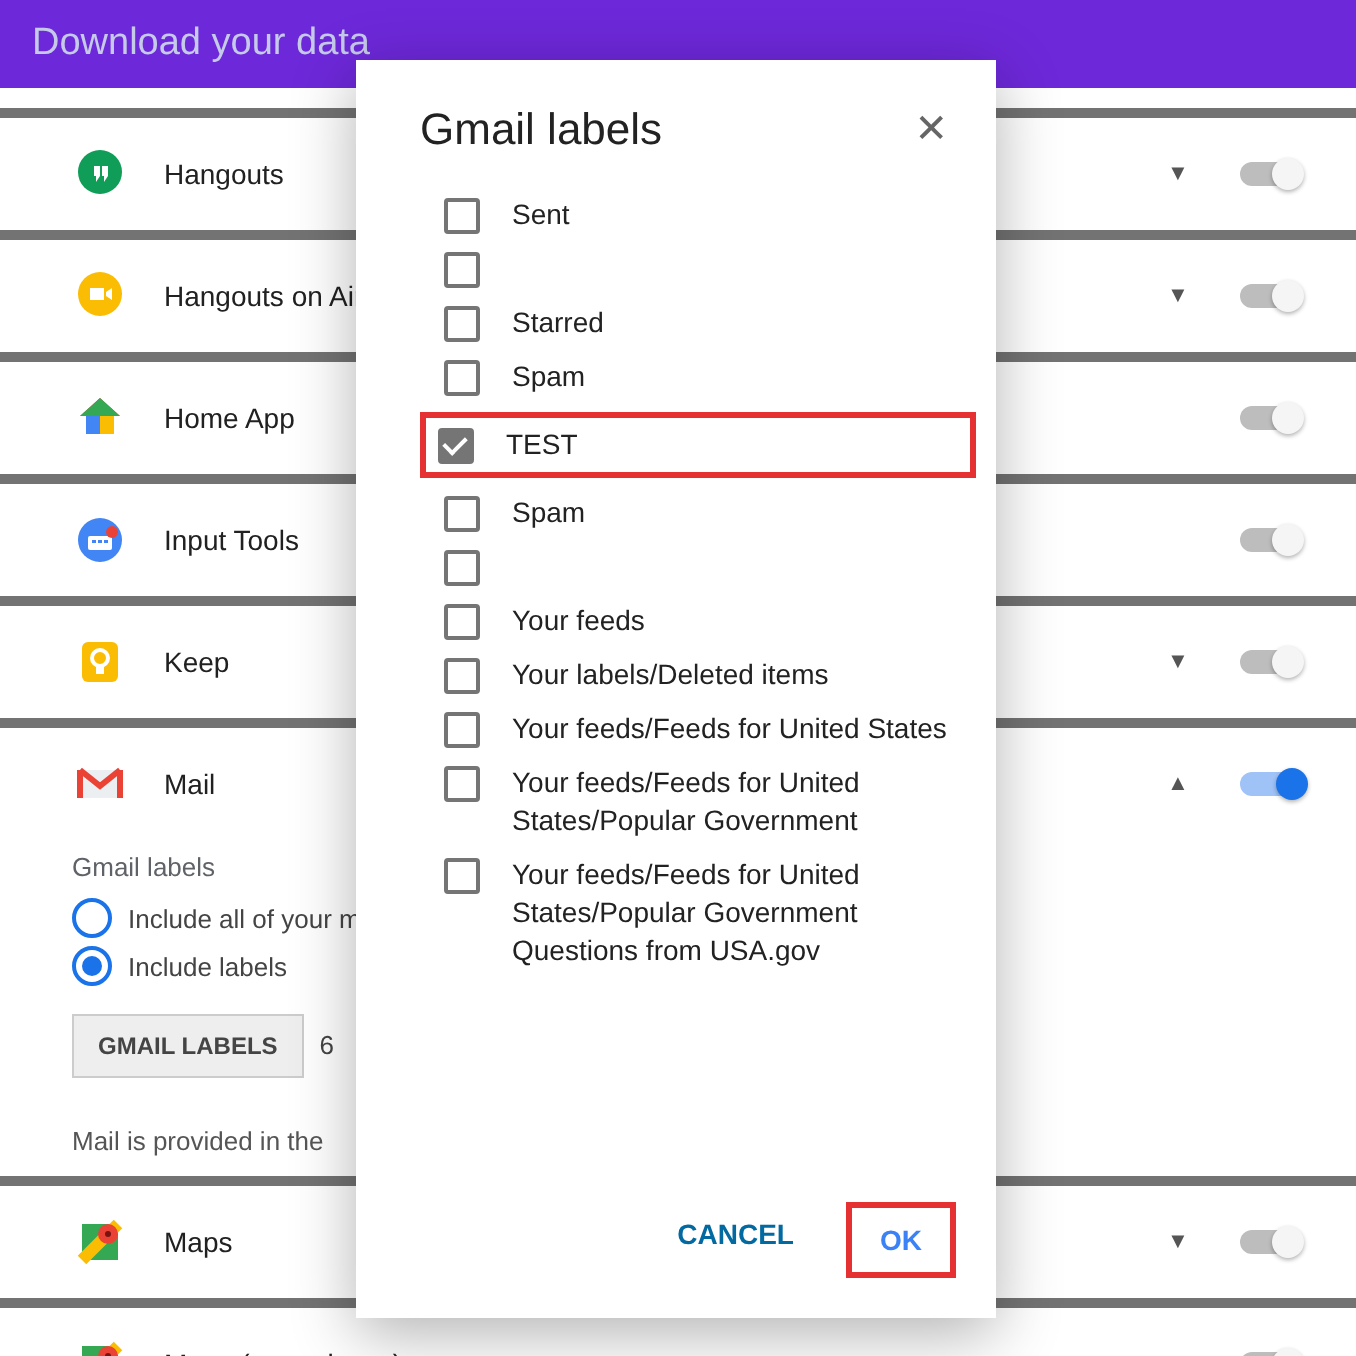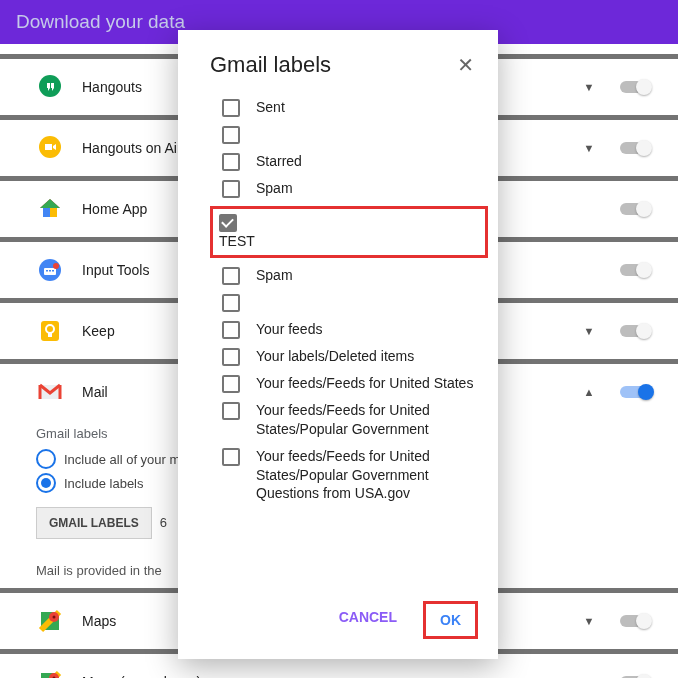--- a/index.html
+++ b/index.html
@@ -26,23 +26,23 @@
 .dialog-head h2{margin:0;font-weight:normal;font-size:22px;color:#222;}
 .close-x{font-size:20px;color:#666;cursor:pointer;line-height:1;}
 .list-wrap{flex:1;overflow-y:auto;padding:4px 10px 4px 32px;}
 .list-wrap::-webkit-scrollbar{width:10px;}
 .list-wrap::-webkit-scrollbar-thumb{background:#c1c1c1;}
 .cb-row{display:flex;align-items:flex-start;margin:8px 12px;font-size:14px;color:#222;}
 .cb{width:18px;height:18px;border:2px solid #757575;border-radius:2px;flex-shrink:0;margin-right:16px;box-sizing:border-box;position:relative;margin-top:1px;}
 .cb.checked{background:#757575;}
 .cb.checked::after{content:"";position:absolute;left:3px;top:0px;width:5px;height:9px;border:solid #fff;border-width:0 2px 2px 0;transform:rotate(45deg);}
 .cb-label{flex:1;line-height:1.35;}
-.red-box{border:3px solid #e53131;flex-direction:column;}
+.red-box{border:3px solid #e53131;}
 .dialog-actions{display:flex;justify-content:flex-end;padding:14px 20px 20px;gap:12px;}
-.txtbtn{font-size:14px;font-weight:bold;padding:8px 14px;color:#8b5cf6;cursor:pointer;}
+.txtbtn{font-size:14px;font-weight:bold;padding:8px 14px;color:#0369a1;cursor:pointer;}
 .txtbtn.primary{color:#3b82f6;}
 svg{display:block;}
 </style>
 </head>
 <body>
 
 <div class="header">
   <span>Download your data</span>
 </div>
 

